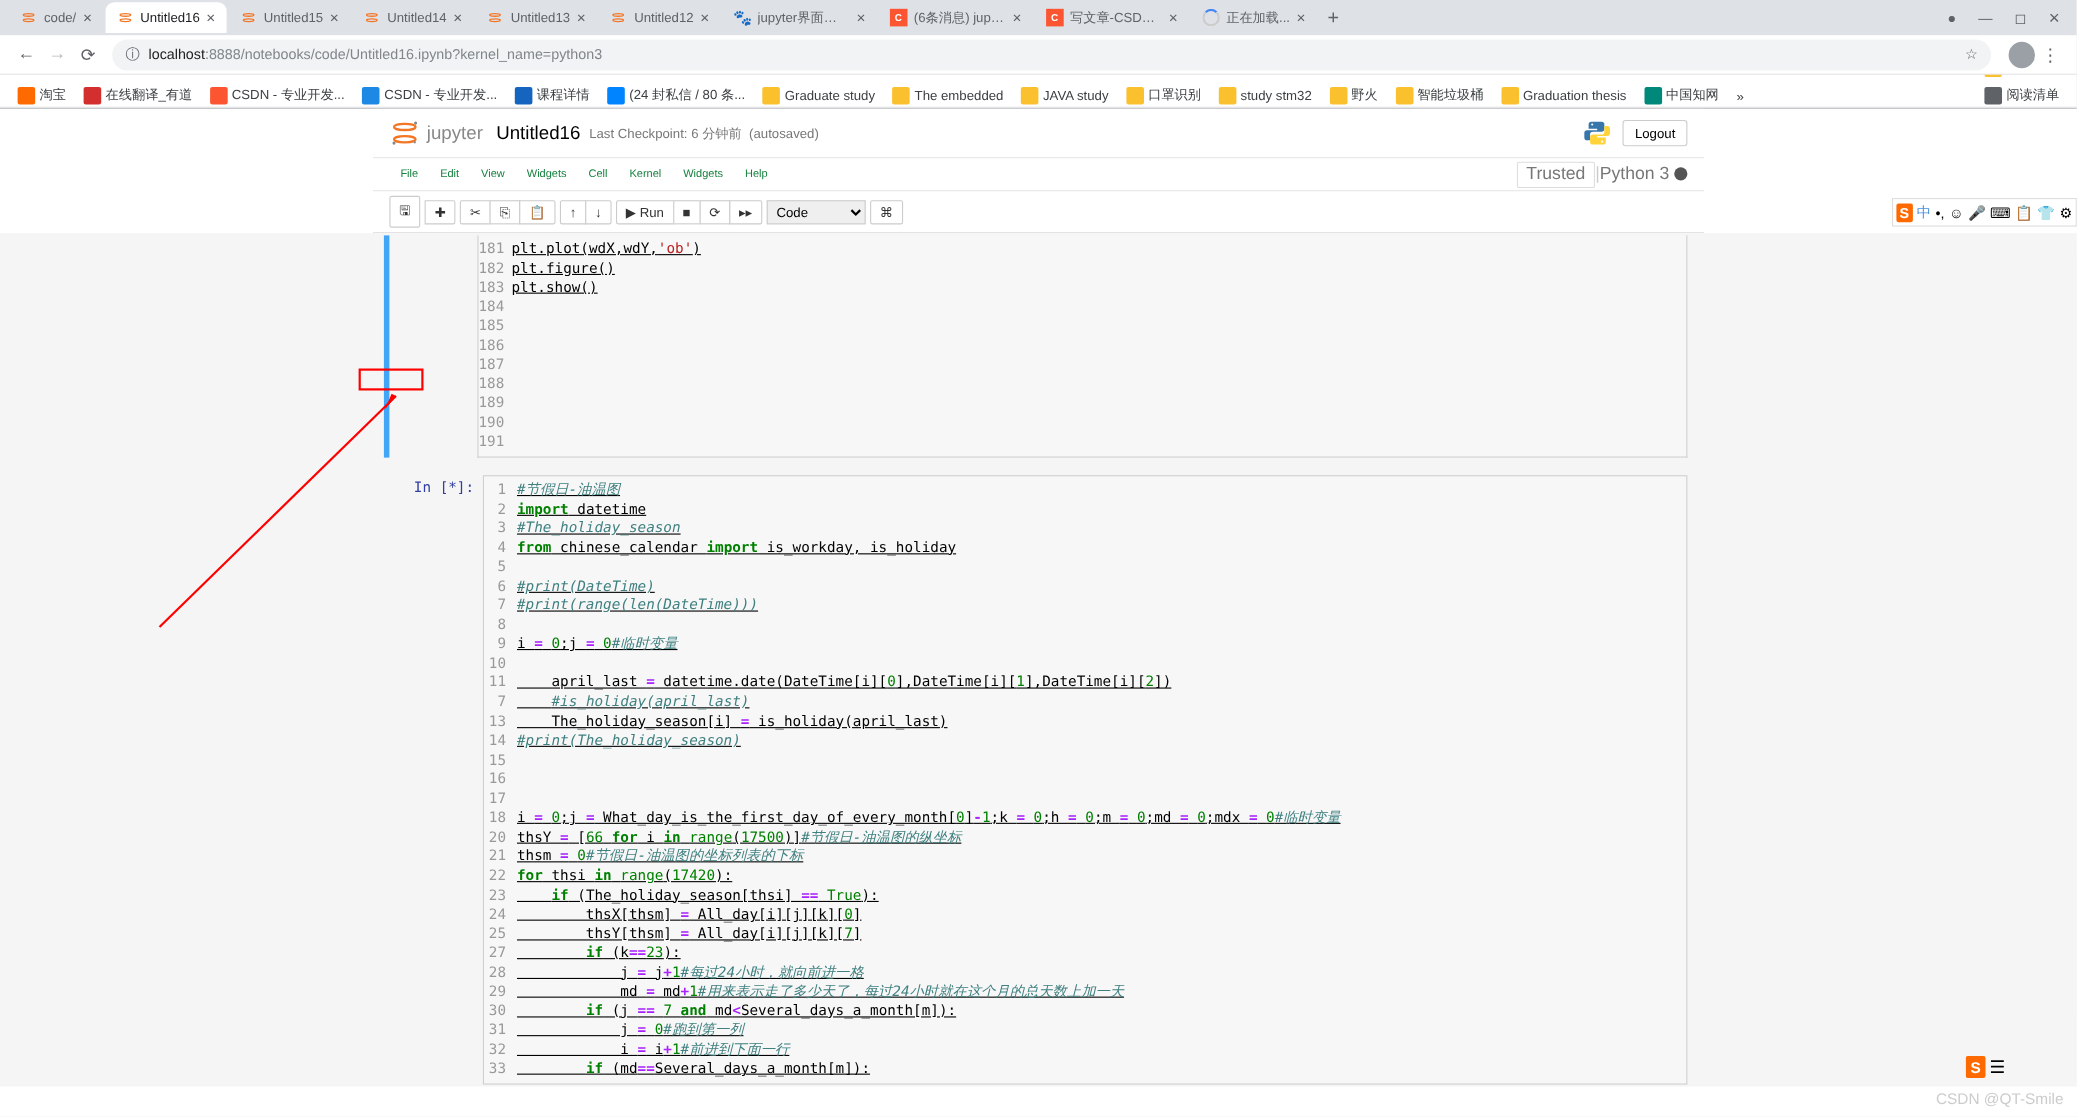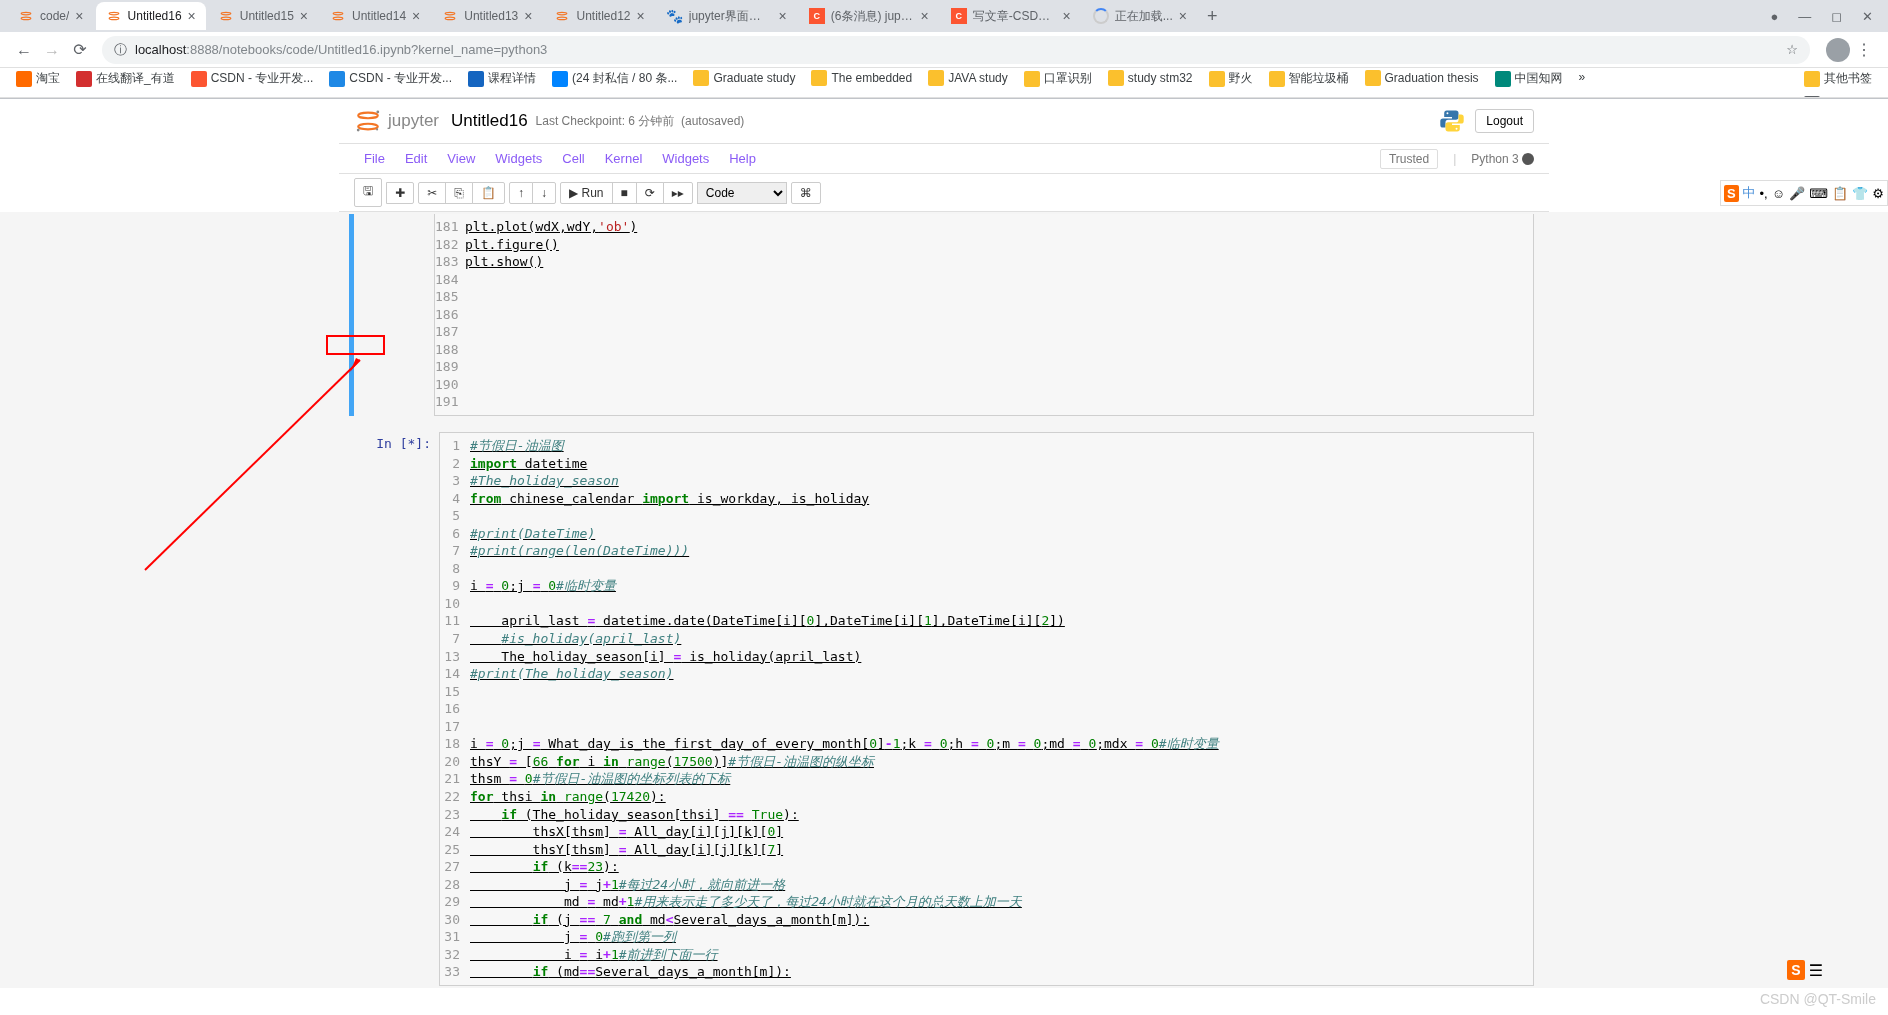--- a/index.html
+++ b/index.html
@@ -19,37 +19,37 @@
 .nav-bar { display: flex; align-items: center; height: 36px; padding: 0 10px; background: #fff; border-bottom: 1px solid #e0e0e0; }
 .nav-btn { width: 28px; text-align: center; color: #5f6368; font-size: 16px; cursor: pointer; }
 .url-bar { flex: 1; display: flex; align-items: center; background: #f1f3f4; border-radius: 14px; height: 28px; padding: 0 12px; margin: 0 8px; }
 .url-info { color: #5f6368; margin-right: 8px; }
 .url-text { color: #202124; font-size: 13px; }
 .url-host { color: #202124; }
 .url-path { color: #80868b; }
 .star-icon { color: #5f6368; margin-left: auto; }
 .avatar { width: 24px; height: 24px; border-radius: 50%; background: #9aa0a6; margin-left: 8px; }
 
-.bookmarks-bar { display: flex; align-items: flex-start; height: 30px; padding: 0 10px; background: #fff; border-bottom: 1px solid #e0e0e0; gap: 4px; overflow: hidden; }
+.bookmarks-bar { display: flex; align-items: flex-end; height: 30px; padding: 0 10px; background: #fff; border-bottom: 1px solid #e0e0e0; gap: 4px; overflow: hidden; }
 .bookmark { display: flex; align-items: center; padding: 2px 6px; font-size: 12px; color: #3c4043; cursor: pointer; white-space: nowrap; }
 .bm-icon { width: 16px; height: 16px; margin-right: 4px; flex-shrink: 0; border-radius: 2px; }
 .bookmarks-right { margin-left: auto; display: flex; gap: 4px; flex-direction: column; }
 
 
 .jupyter-header { background: #fff; padding: 8px 15px; display: flex; align-items: center; border-bottom: 1px solid #e0e0e0; max-width: 1210px; margin: 0 auto; width: 100%; }
 .jupyter-logo { display: flex; align-items: center; font-size: 17px; color: #888; }
 .jupyter-logo-img { width: 28px; height: 28px; margin-right: 6px; }
 .notebook-name { font-size: 17px; color: #000; margin-left: 12px; }
 .checkpoint { font-size: 12px; color: #777; margin-left: 8px; }
 .header-right { margin-left: auto; display: flex; align-items: center; gap: 10px; }
 .logout-btn { padding: 4px 10px; border: 1px solid #ccc; border-radius: 3px; font-size: 12px; cursor: pointer; background: #fff; }
 
 .menu-bar { display: flex; align-items: center; background: #fff; border-bottom: 1px solid #e0e0e0; padding: 0 15px; height: 30px; max-width: 1210px; margin: 0 auto; width: 100%; }
-.menu-item { padding: 4px 10px; font-size: 13px; color: #8b5cf6; cursor: pointer; }
-.menu-right { margin-left: auto; display: flex; align-items: center; gap: 15px; font-size: 12px; color: #777; }
+.menu-item { padding: 4px 10px; font-size: 10px; color: #15803d; cursor: pointer; }
+.menu-right { margin-left: auto; display: flex; align-items: center; font-size: 16px; color: #777; }
 .kernel-indicator { width: 12px; height: 12px; border-radius: 50%; background: #555; }
 
 .toolbar { display: flex; align-items: center; padding: 4px 15px; background: #fff; border-bottom: 1px solid #e0e0e0; gap: 4px; max-width: 1210px; margin: 0 auto; width: 100%; }
 .tb-btn { padding: 3px 8px; border: 1px solid #ccc; border-radius: 2px; background: #fff; font-size: 12px; cursor: pointer; min-width: 24px; text-align: center; color: #333; }
 .tb-group { display: flex; }
 .tb-group .tb-btn { border-radius: 0; margin-left: -1px; }
 .tb-group .tb-btn:first-child { border-radius: 2px 0 0 2px; margin-left: 0; }
 .tb-group .tb-btn:last-child { border-radius: 0 2px 2px 0; }
 .tb-select { padding: 2px 4px; border: 1px solid #ccc; font-size: 12px; width: 90px; }
 

